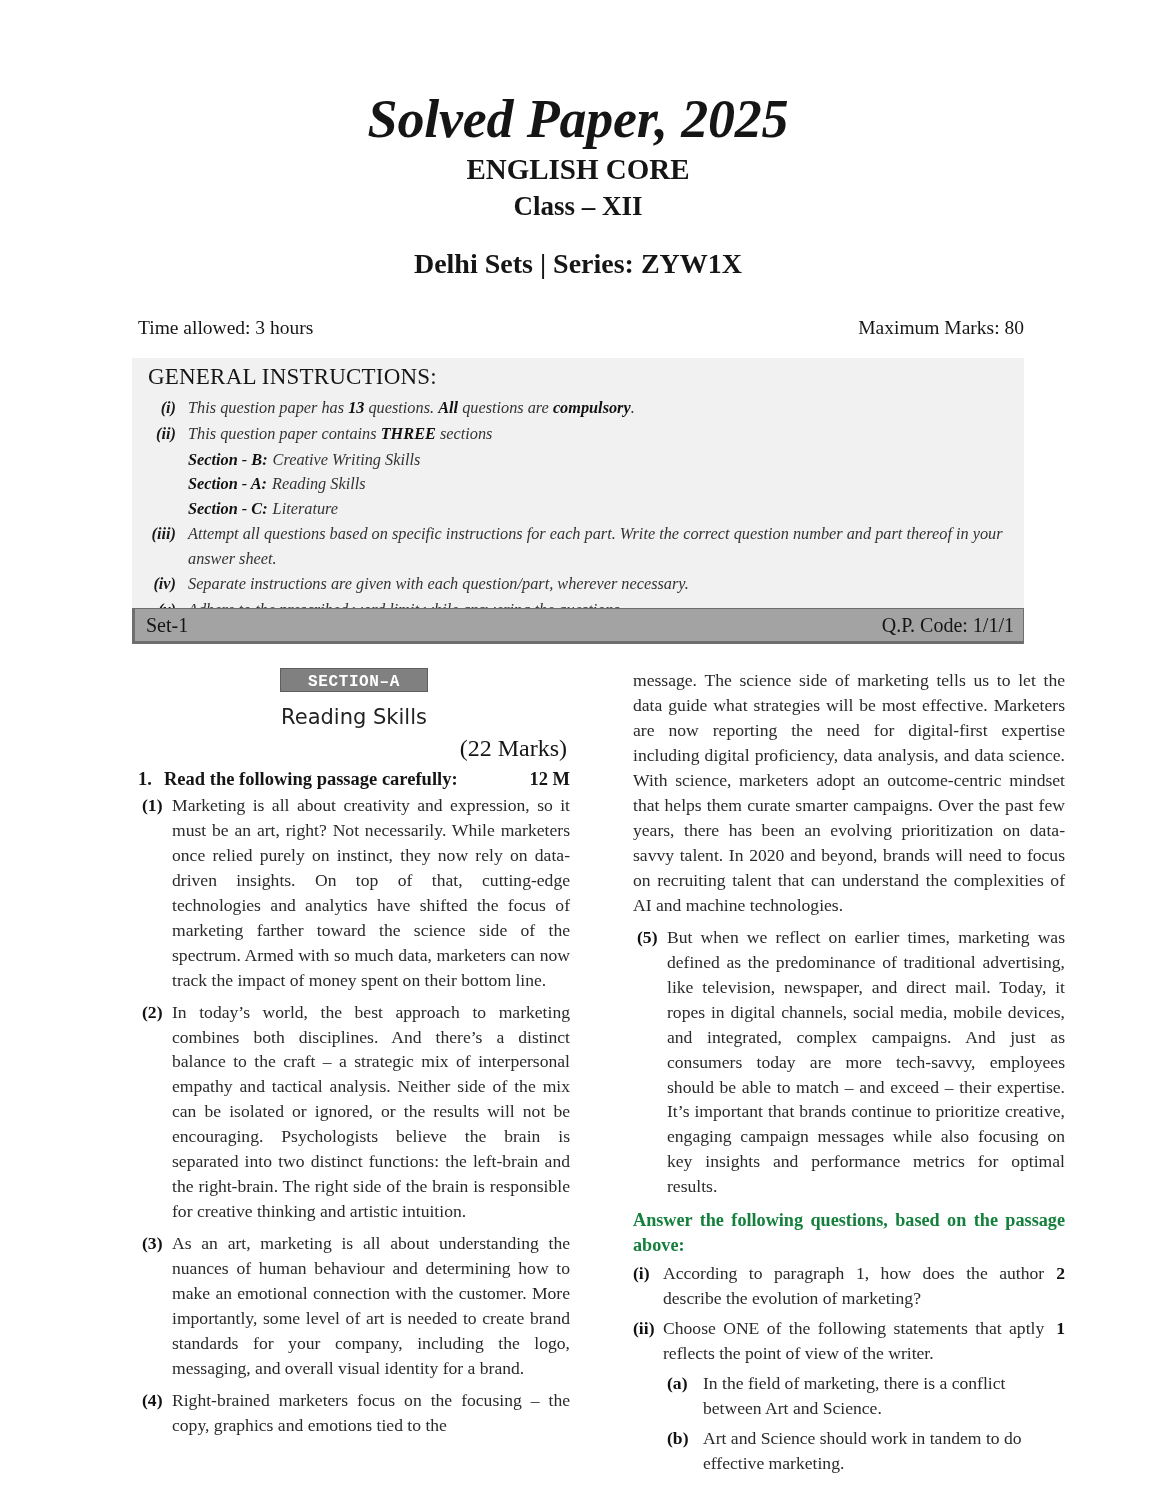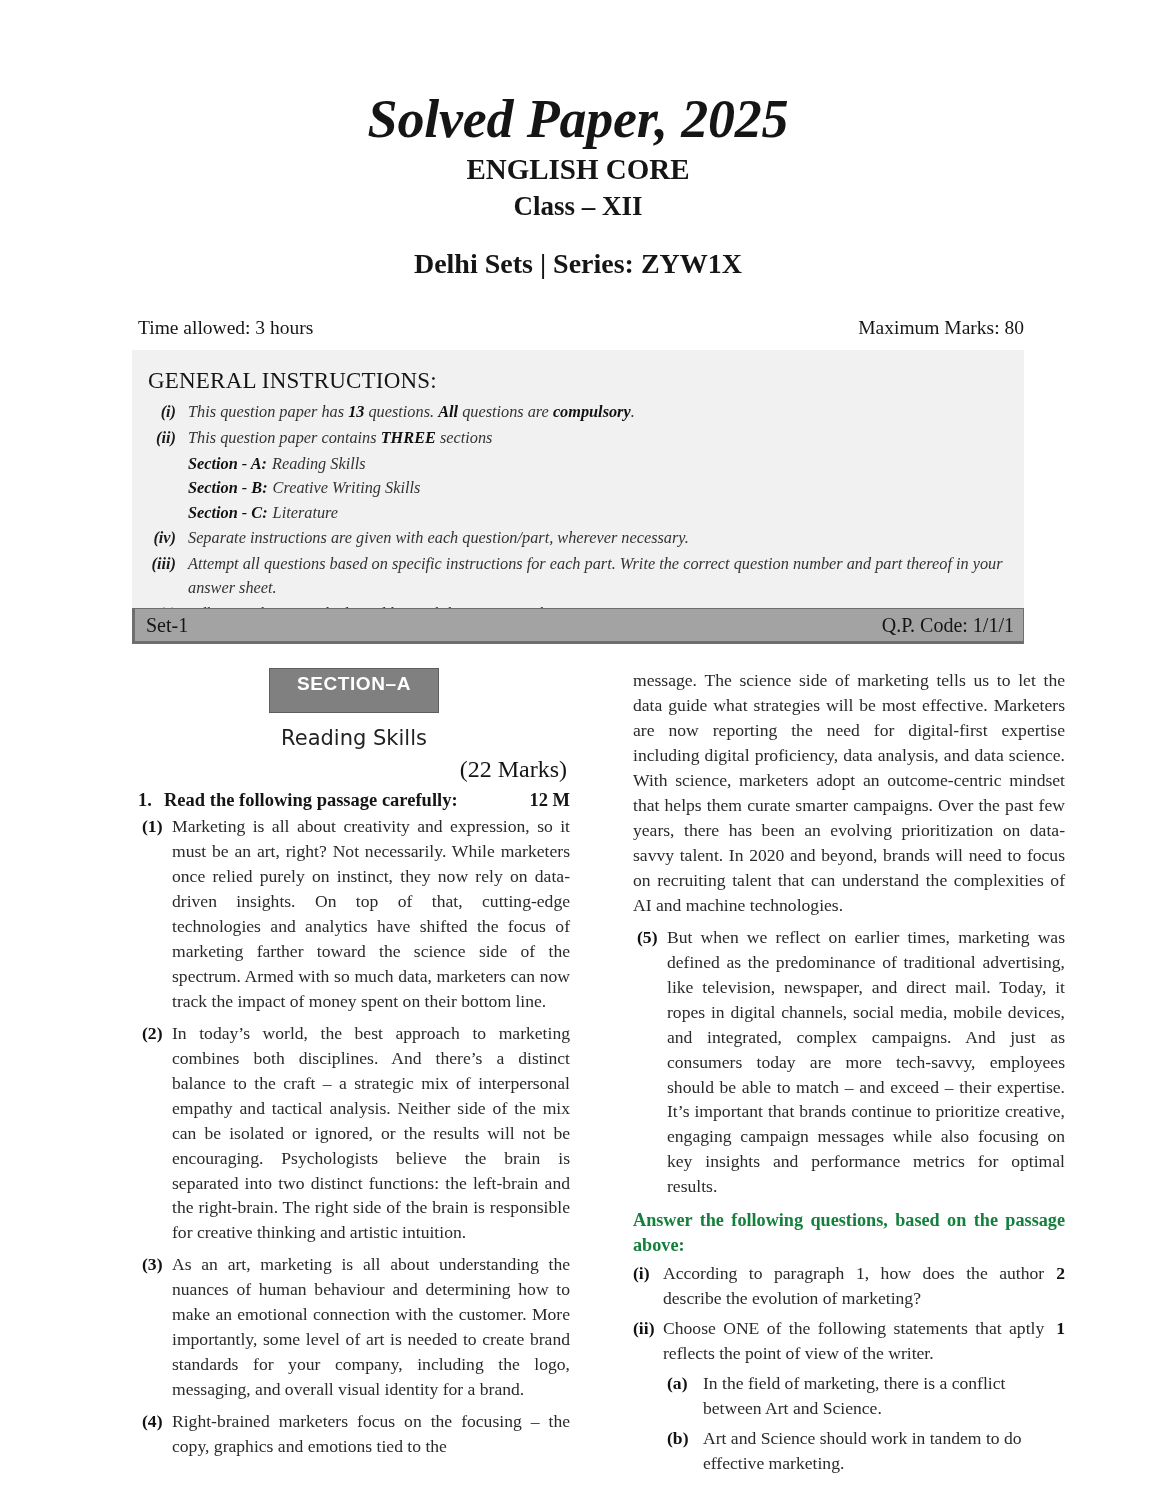--- a/index.html
+++ b/index.html
@@ -74,25 +74,25 @@
     justify-content: space-between;
     align-items: baseline;
     font-size: 19.5px;
   }
   .timeline span { white-space: nowrap; }
 
   
   .gi-box {
     position: absolute;
     left: 132px;
-    top: 350px;
+    top: 358px;
     width: 892px;
     background: #f1f1f1;
     box-sizing: border-box;
-    padding: 18px 10px 10px 14px;
+    padding: 6px 10px 10px 14px;
   }
   .gi-title {
     font-size: 23px;
     letter-spacing: 0.2px;
     margin: 0 0 6px 2px;
     font-family: "Liberation Serif", "DejaVu Serif", serif;
   }
   .gi-list {
     margin: 0;
     padding: 0;
@@ -166,25 +166,25 @@
 
   .section-head {
     text-align: center;
     margin: 0 0 0 0;
   }
   .section-badge {
     display: inline-block;
     background: #808080;
     border: 1px solid #5e5e5e;
     color: #ffffff;
-    font-family: Liberation Sans, sans-serif;
-    font-weight: bold;
-    font-size: 19px;
+    font-family: Liberation Mono, monospace;
+    font-weight: bold;
+    font-size: 16px;
     letter-spacing: 0.6px;
-    padding: 5px 27px 18px 27px;
+    padding: 5px 27px 0 27px;
     line-height: 1.05;
   }
   .section-name {
     font-family: "DejaVu Sans", "Liberation Sans", sans-serif;
     font-size: 21px;
     text-align: center;
     margin: 13px 0 0 0;
     color: #222;
   }
   .marks-right {
@@ -309,37 +309,37 @@
         <div class="gi-item">
           <span class="gi-num">(i)</span>
           <span class="gi-text"><span>This question paper has </span><b>13</b><span> questions. </span><b>All</b><span> questions are </span><b>compulsory</b><span>.</span></span>
         </div>
         <div class="gi-item">
           <span class="gi-num">(ii)</span>
           <span class="gi-text"><span>This question paper contains </span><b>THREE</b><span> sections</span></span>
         </div>
         <div class="gi-sub">
           <span class="gi-num">(x)</span>
-          <span><span class="gi-sub-label">Section - A:</span><span>Reading Skills</span></span>
+          <span><span class="gi-sub-label">Section - B:</span><span>Creative Writing Skills</span></span>
         </div>
         <div class="gi-sub">
           <span class="gi-num">(x)</span>
-          <span><span class="gi-sub-label">Section - B:</span><span>Creative Writing Skills</span></span>
+          <span><span class="gi-sub-label">Section - A:</span><span>Reading Skills</span></span>
         </div>
         <div class="gi-sub">
           <span class="gi-num">(x)</span>
           <span><span class="gi-sub-label">Section - C:</span><span>Literature</span></span>
         </div>
         <div class="gi-item">
+          <span class="gi-num">(iii)</span>
+          <span class="gi-text"><span>Attempt all questions based on specific instructions for each part. Write the correct question number and part thereof in your answer sheet.</span></span>
+        </div>
+        <div class="gi-item">
           <span class="gi-num">(iv)</span>
           <span class="gi-text"><span>Separate instructions are given with each question/part, wherever necessary.</span></span>
-        </div>
-        <div class="gi-item">
-          <span class="gi-num">(iii)</span>
-          <span class="gi-text"><span>Attempt all questions based on specific instructions for each part. Write the correct question number and part thereof in your answer sheet.</span></span>
         </div>
         <div class="gi-item">
           <span class="gi-num">(v)</span>
           <span class="gi-text"><span>Adhere to the prescribed word limit while answering the questions.</span></span>
         </div>
       </div>
   </div>
 
   <div class="set-bar">
     <span>Set-1</span>

